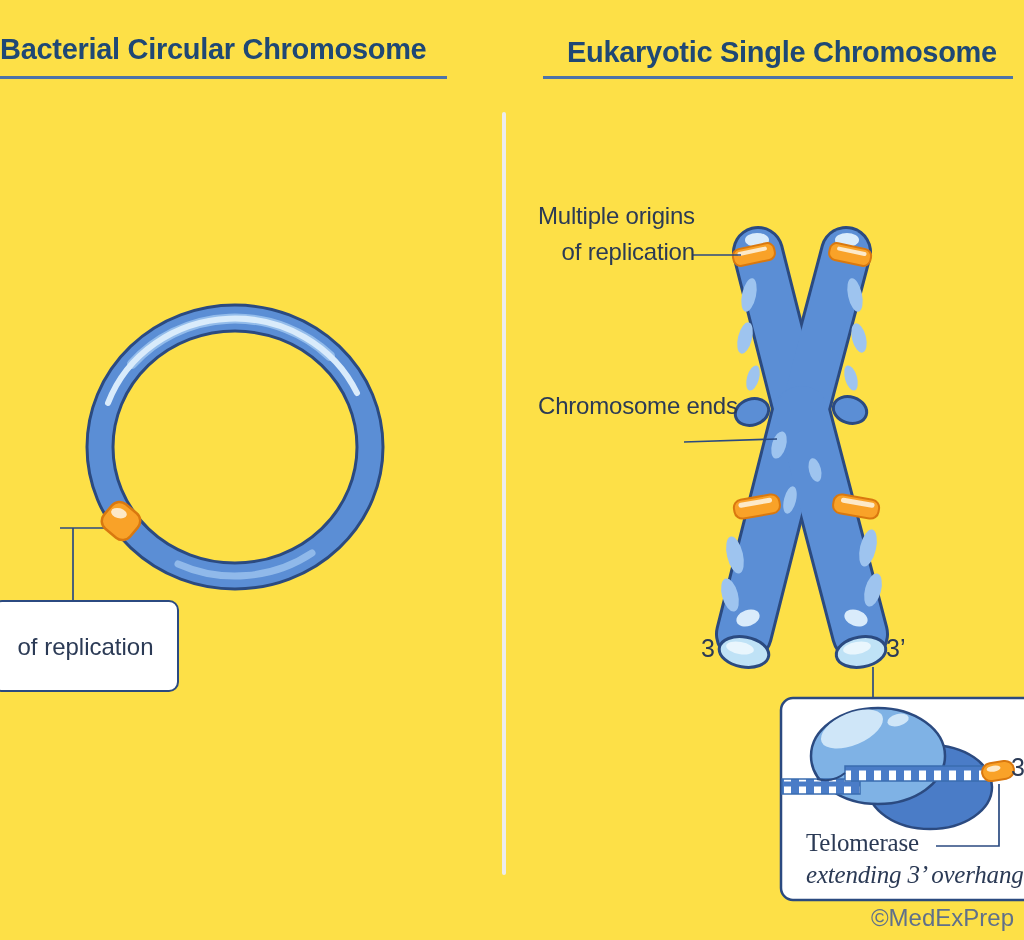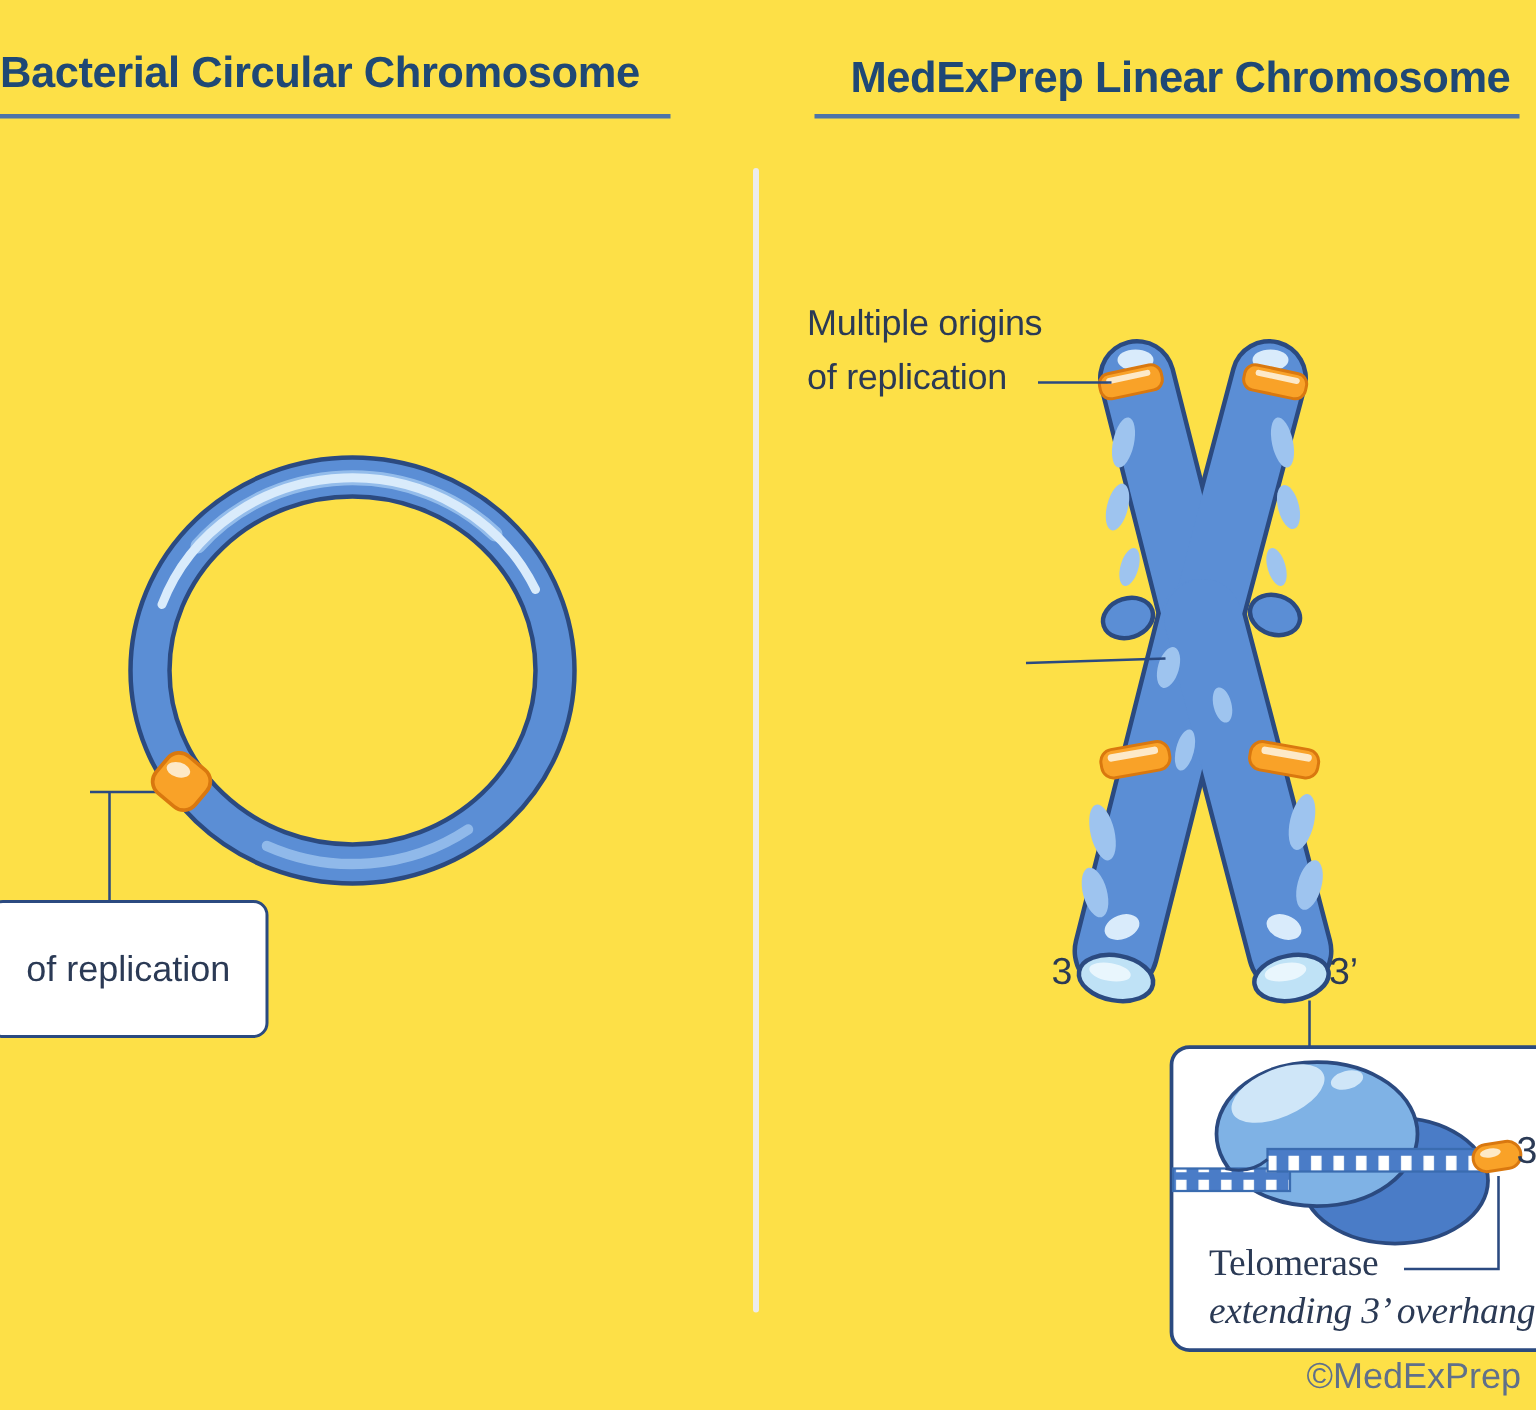--- a/index.html
+++ b/index.html
@@ -14,21 +14,21 @@
     font-family:"Liberation Sans","DejaVu Sans",sans-serif;
   }
   .stage > *{position:absolute;}
   .title{
     font-size:29px; font-weight:bold; color:var(--title); letter-spacing:-0.3px; white-space:nowrap;
   }
   .rule{height:3px; background:var(--underline);}
   .divider{left:502px; top:112px; width:4px; height:763px; background:var(--divider); border-radius:2px;}
   svg.art{left:0; top:0;}
   .lbl{
-    font-size:24px; color:var(--label); line-height:36px; white-space:nowrap; letter-spacing:-0.2px;
+    font-size:24px; color:var(--label); line-height:36px; white-space:nowrap; letter-spacing:-0.2px;text-align:right;
   }
   .labelbox{
     left:-8px; top:600px; width:183px; height:88px; background:#fff;
     border:2.5px solid var(--navy); border-radius:10px;
     display:flex; flex-direction:column; align-items:center; justify-content:center;
     font-size:24px; color:var(--label); line-height:31px; text-align:center;
   }
   .tip-label{font-size:25px; color:var(--label); white-space:nowrap;}
   .callout-text{font-size:25px; color:var(--label); white-space:nowrap; letter-spacing:-0.2px;font-family:Liberation Serif, serif;}
   .callout-text.em{font-style:italic;}
@@ -164,34 +164,35 @@
         <rect x="-16" y="-9" width="32" height="18" rx="9" class="band" stroke-width="2"></rect>
         <ellipse cx="-4" cy="-3" rx="7" ry="3" class="band-hl"></ellipse>
       </g>
 
       <path class="conn" d="M 999 784 L 999 846 L 936 846"></path>
     </g>
   </svg>
 
   <div class="title" style="left:0px; top:33px">Bacterial Circular Chromosome</div>
   <div class="rule" style="left:0px; top:76px; width:447px"></div>
-  <div class="title" style="left:567px; top:36px">MedExPrep Linear Chromosome</div>
+  <div class="title" style="left:567px; top:36px">Eukaryotic Single Chromosome</div>
   <div class="rule" style="left:543px; top:76px; width:470px"></div>
 
   <div class="divider"></div>
 
   <div class="labelbox">
     <div>of replication</div>
   </div>
 
   <div class="lbl" style="left:538px; top:198px">
     <div>Multiple origins</div>
     <div>of replication</div>
   </div>
   <div class="lbl" style="left:538px; top:388px">
+    <div>Chromosome ends</div>
   </div>
   <div class="tip-label" style="left:701px; top:634px">3</div>
   <div class="tip-label" style="left:886px; top:634px">3’</div>
 
   <div class="tip-label" style="left:1011px; top:753px">3</div>
   <div class="callout-text" style="left:806px; top:829px">Telomerase</div>
   <div class="callout-text em" style="left:806px; top:861px">extending 3’ overhang</div>
 
   <div class="watermark">©MedExPrep</div>
 </div>

